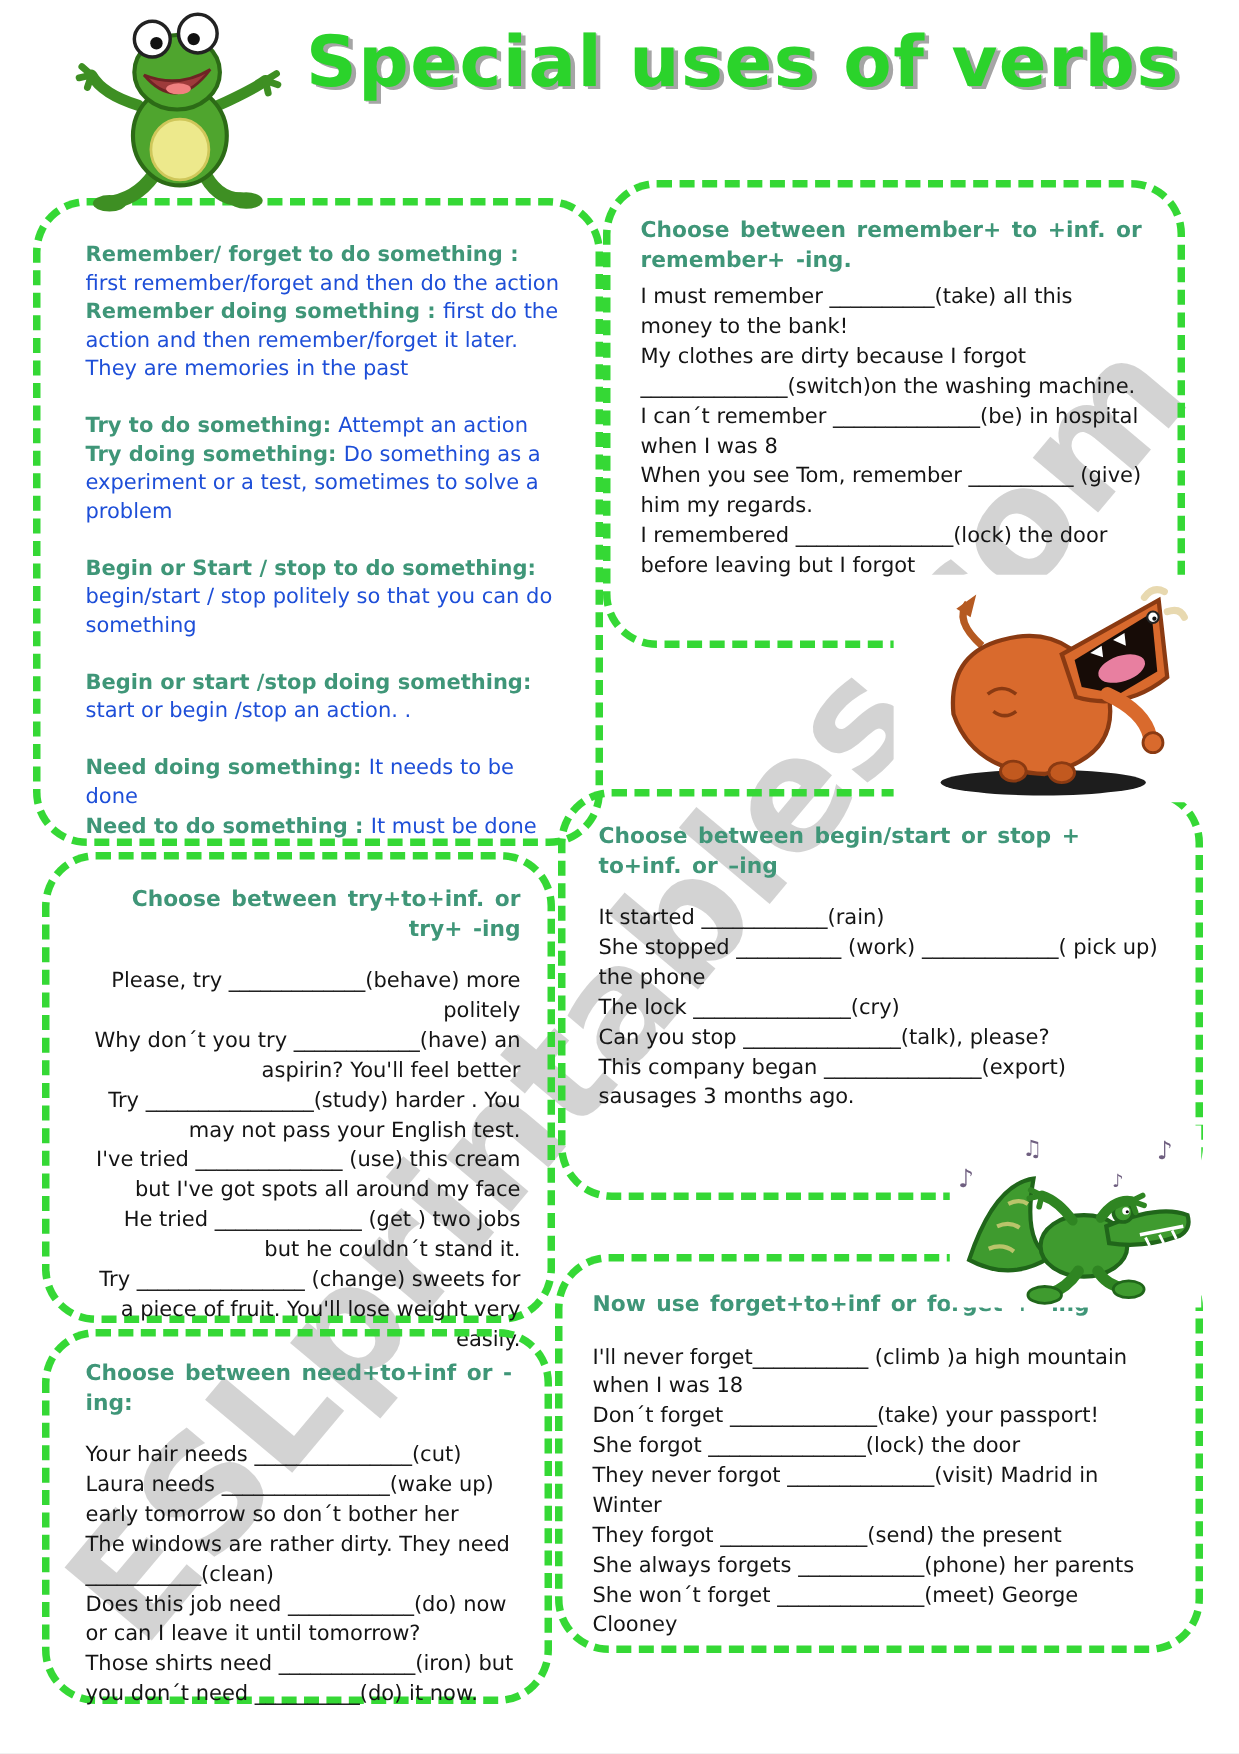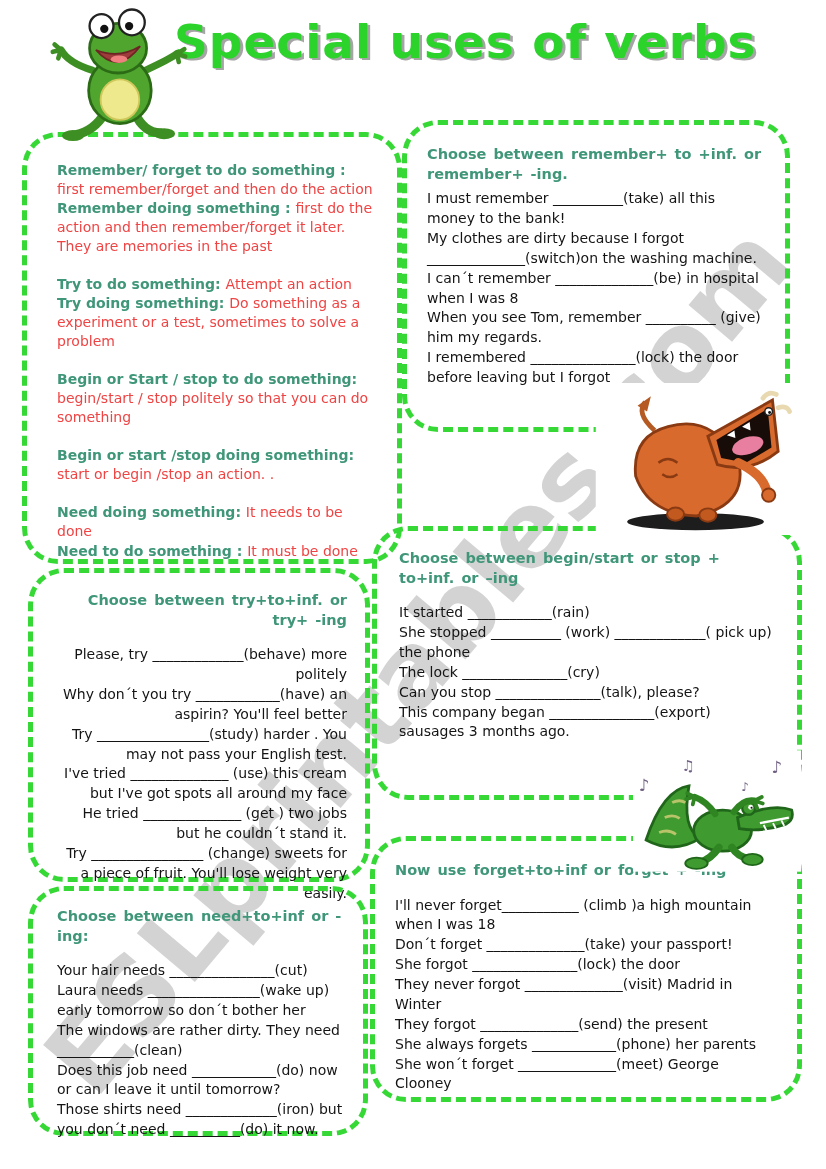--- a/index.html
+++ b/index.html
@@ -2,21 +2,21 @@
 <html><head>
 <meta charset="utf-8">
 <style>
   html,body { margin:0; padding:0; background:#e8e8e8; }
   .page {
     position:relative; width:826px; height:1169px; margin:0 auto;
     background:#ffffff; overflow:hidden;
     font-family:"DejaVu Sans", sans-serif; color:#111;
   }
   .title {
-    position:absolute; left:174px; top:14px; z-index:2;
+    position:absolute; left:204px; top:14px; z-index:2;
     font-size:47px; font-weight:bold; letter-spacing:1px;
     color:#2bd32b; text-shadow:3px 2px 0 #a5a5a5, 1px 1px 0 #c2c2c2;
     white-space:nowrap;
   }
   .watermark {
     position:absolute; left:418px; top:660px; z-index:0;
     transform:translate(-50%,-50%) rotate(-50deg);
     font-size:104px; font-weight:bold; color:#8e8e8e; opacity:0.38;
     white-space:nowrap; pointer-events:none;
   }
@@ -27,21 +27,21 @@
   .box-rules    { left:22px;  top:132px; width:380px; height:432px; padding:24px 24px 0 30px; }
   .box-remember { left:402px; top:120px; width:388px; height:312px; padding:20px 20px 0 20px; }
   .box-beginstop{ left:372px; top:526px; width:430px; height:274px; padding:18px 20px 0 22px; }
   .box-try      { left:28px;  top:568px; width:342px; height:314px; padding:18px 18px 0 24px;text-align:right; }
   .box-need     { left:28px;  top:886px; width:340px; height:250px; padding:16px 18px 0 24px; }
   .box-forget   { left:370px; top:836px; width:432px; height:266px; padding:20px 20px 0 20px; }
 
   .rgroup { margin-bottom:19px; }
   .rline  { font-size:14px; line-height:1.36; }
   .rh { color:#3f9678; font-weight:bold; }
-  .rb { color:#ef4444; }
+  .rb { color:#1d4ed8; }
 
   .ex-heading {
     font-size:14.5px; font-weight:bold; color:#3f9678;
     line-height:1.35; word-spacing:2px; margin-bottom:15px;
   }
   .gap-small .ex-heading { margin-bottom:5px; }
   .ex-line { font-size:14px; line-height:1.42; color:#141414; }
 
   .art { position:absolute; z-index:3; }
   .art-frog { left:46px;  top:4px;   width:146px; height:138px; }

